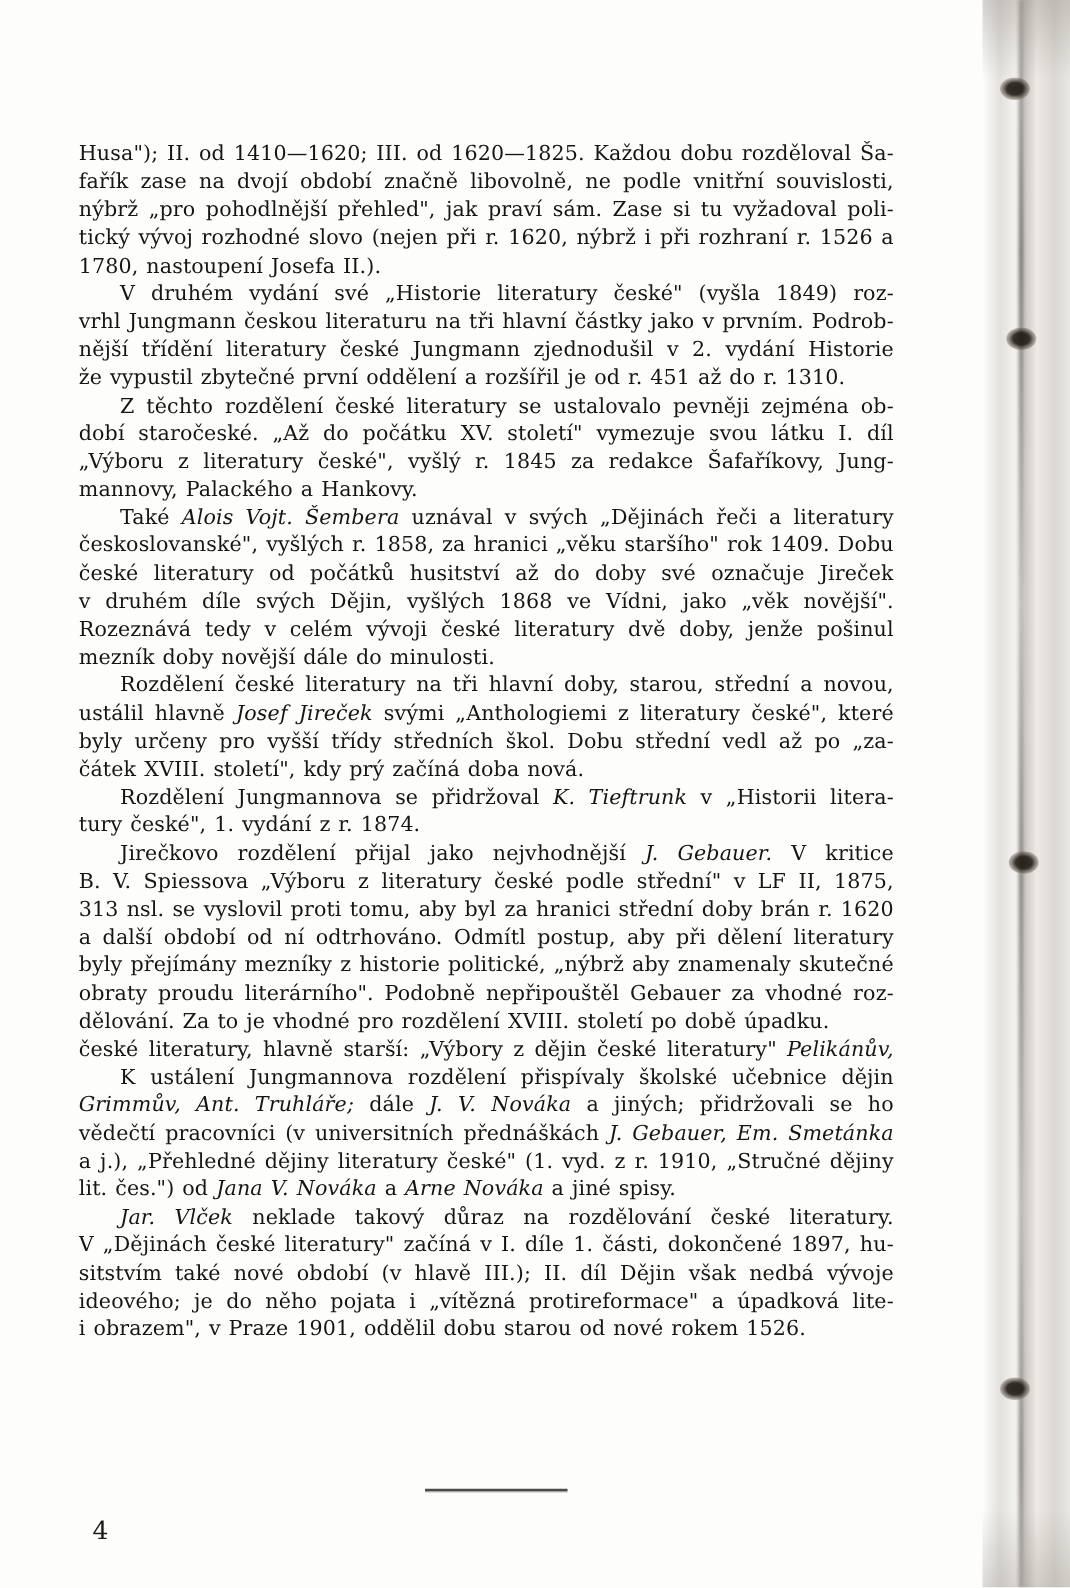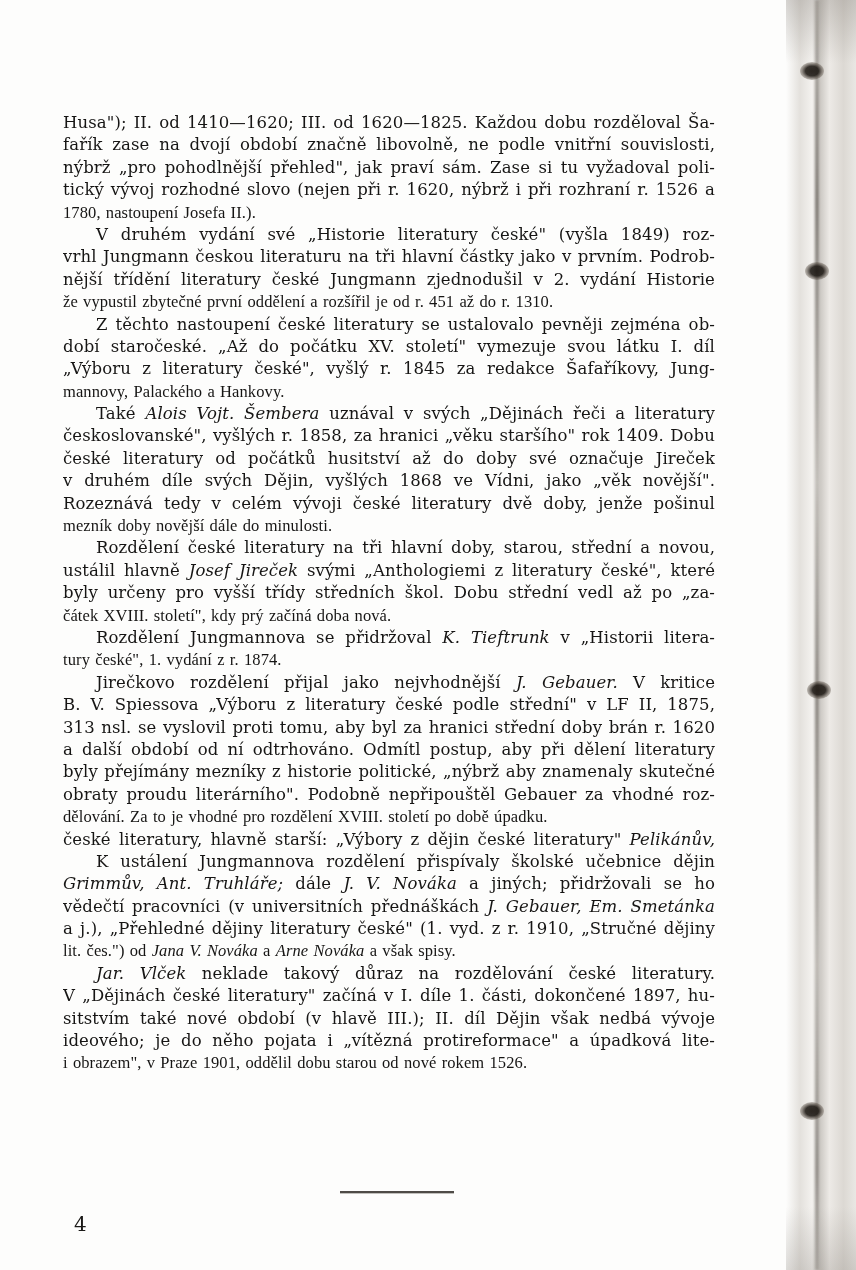--- a/index.html
+++ b/index.html
@@ -12,21 +12,21 @@
   .text-block{
     position:absolute;left:63px;top:112px;width:652px;
     font-size:16.5px;color:#161514;word-spacing:1px;letter-spacing:.1px;
   }
   .para{margin:0;}
   .line{
     height:22.4px;line-height:22.4px;overflow:hidden;
     text-align:justify;text-align-last:justify;white-space:normal;
   }
   .line.indent{text-indent:33px;}
-  .line.last{text-align:right;text-align-last:left;font-family:Liberation Serif, serif;}
+  .line.last{text-align:right;text-align-last:left;}
   .it{font-style:italic;}
   .divider{
     position:absolute;left:340px;top:1191px;width:114px;height:2px;
     background:#4e4b47;box-shadow:0 1px 0 rgba(80,76,70,.35);
   }
   .page-number{
     position:absolute;left:74px;top:1212px;font-size:20px;color:#1b1a18;
     font-family:"DejaVu Serif","Liberation Serif",serif;
   }
   .binding{
@@ -70,21 +70,21 @@
         <div class="line"><span>tický vývoj rozhodné slovo (nejen při r. 1620, nýbrž i při rozhraní r. 1526 a</span></div>
         <div class="line last"><span>1780, nastoupení Josefa II.).</span></div>
       </div>
       <div class="para">
         <div class="line indent"><span>V druhém vydání své „Historie literatury české" (vyšla 1849) roz-</span></div>
         <div class="line"><span>vrhl Jungmann českou literaturu na tři hlavní částky jako v prvním. Podrob-</span></div>
         <div class="line"><span>nější třídění literatury české Jungmann zjednodušil v 2. vydání Historie tím,</span></div>
         <div class="line last"><span>že vypustil zbytečné první oddělení a rozšířil je od r. 451 až do r. 1310.</span></div>
       </div>
       <div class="para">
-        <div class="line indent"><span>Z těchto nastoupení české literatury se ustalovalo pevněji zejména ob-</span></div>
+        <div class="line indent"><span>Z těchto rozdělení české literatury se ustalovalo pevněji zejména ob-</span></div>
         <div class="line"><span>dobí staročeské. „Až do počátku XV. století" vymezuje svou látku I. díl</span></div>
         <div class="line"><span>„Výboru z literatury české", vyšlý r. 1845 za redakce Šafaříkovy, Jung-</span></div>
         <div class="line last"><span>mannovy, Palackého a Hankovy.</span></div>
       </div>
       <div class="para">
         <div class="line indent"><span>Také </span><span class="it">Alois Vojt. Šembera</span><span> uznával v svých „Dějinách řeči a literatury</span></div>
         <div class="line"><span>českoslovanské", vyšlých r. 1858, za hranici „věku staršího" rok 1409. Dobu</span></div>
         <div class="line"><span>české literatury od počátků husitství až do doby své označuje Jireček</span></div>
         <div class="line"><span>v druhém díle svých Dějin, vyšlých 1868 ve Vídni, jako „věk novější".</span></div>
         <div class="line"><span>Rozeznává tedy v celém vývoji české literatury dvě doby, jenže pošinul</span></div>
@@ -108,21 +108,21 @@
         <div class="line"><span>byly přejímány mezníky z historie politické, „nýbrž aby znamenaly skutečné</span></div>
         <div class="line"><span>obraty proudu literárního". Podobně nepřipouštěl Gebauer za vhodné roz-</span></div>
         <div class="line last"><span>dělování. Za to je vhodné pro rozdělení XVIII. století po době úpadku.</span></div>
       </div>
       <div class="para">
         <div class="line"><span>české literatury, hlavně starší: „Výbory z dějin české literatury" </span><span class="it">Pelikánův,</span></div>
         <div class="line indent"><span>K ustálení Jungmannova rozdělení přispívaly školské učebnice dějin</span></div>
         <div class="line"><span class="it">Grimmův, Ant. Truhláře;</span><span> dále </span><span class="it">J. V. Nováka</span><span> a jiných; přidržovali se ho</span></div>
         <div class="line"><span>vědečtí pracovníci (v universitních přednáškách </span><span class="it">J. Gebauer, Em. Smetánka</span></div>
         <div class="line"><span>a j.), „Přehledné dějiny literatury české" (1. vyd. z r. 1910, „Stručné dějiny</span></div>
-        <div class="line last"><span>lit. čes.") od </span><span class="it">Jana V. Nováka</span><span> a </span><span class="it">Arne Nováka</span><span> a však spisy.</span></div>
+        <div class="line last"><span>lit. čes.") od </span><span class="it">Jana V. Nováka</span><span> a </span><span class="it">Arne Nováka</span><span> a jiné spisy.</span></div>
       </div>
       <div class="para">
         <div class="line indent"><span class="it">Jar. Vlček</span><span> neklade takový důraz na rozdělování české literatury.</span></div>
         <div class="line"><span>V „Dějinách české literatury" začíná v I. díle 1. části, dokončené 1897, hu-</span></div>
         <div class="line"><span>sitstvím také nové období (v hlavě III.); II. díl Dějin však nedbá vývoje</span></div>
         <div class="line"><span>ideového; je do něho pojata i „vítězná protireformace" a úpadková lite-</span></div>
         <div class="line last"><span>i obrazem", v Praze 1901, oddělil dobu starou od nové rokem 1526.</span></div>
       </div>
     </div>
 

